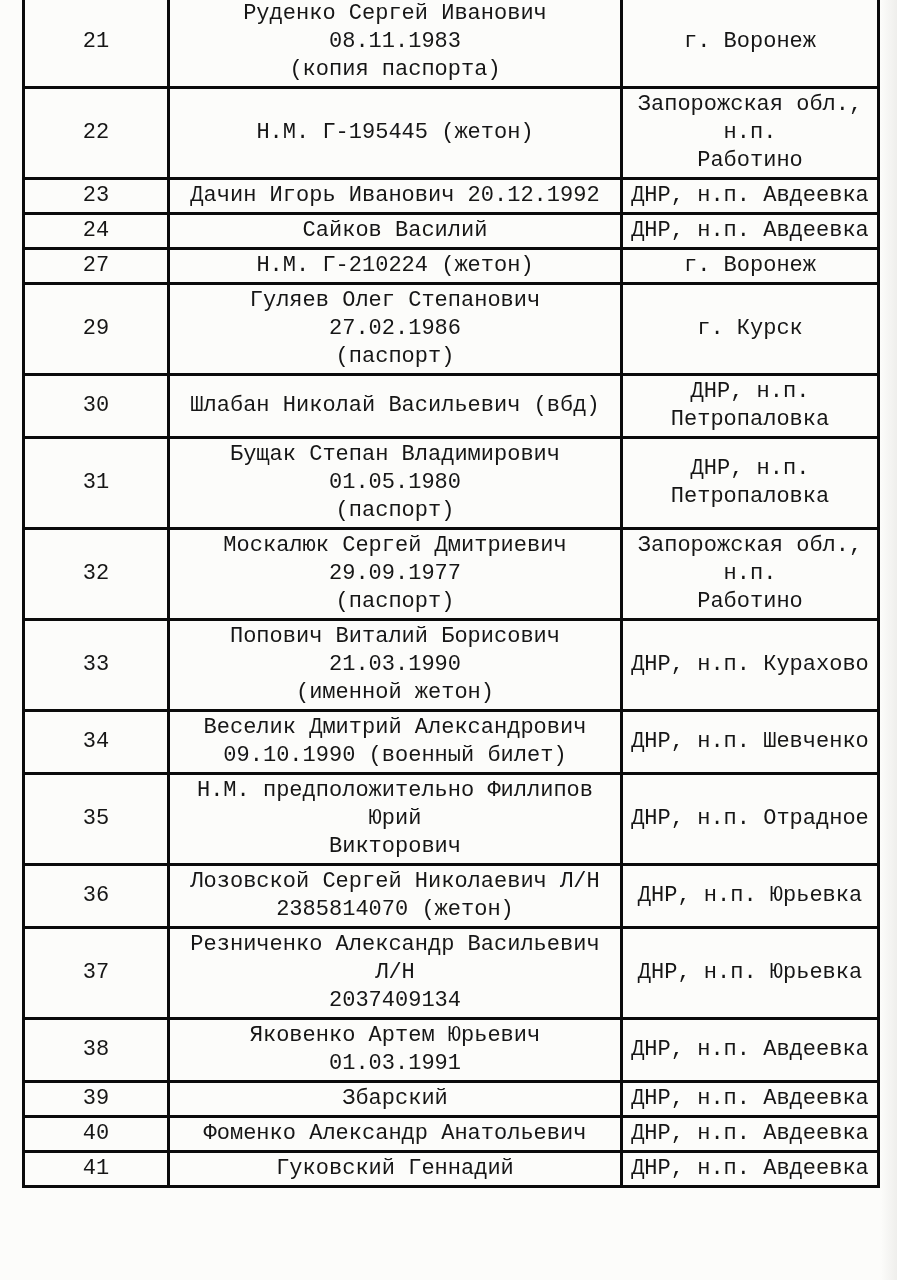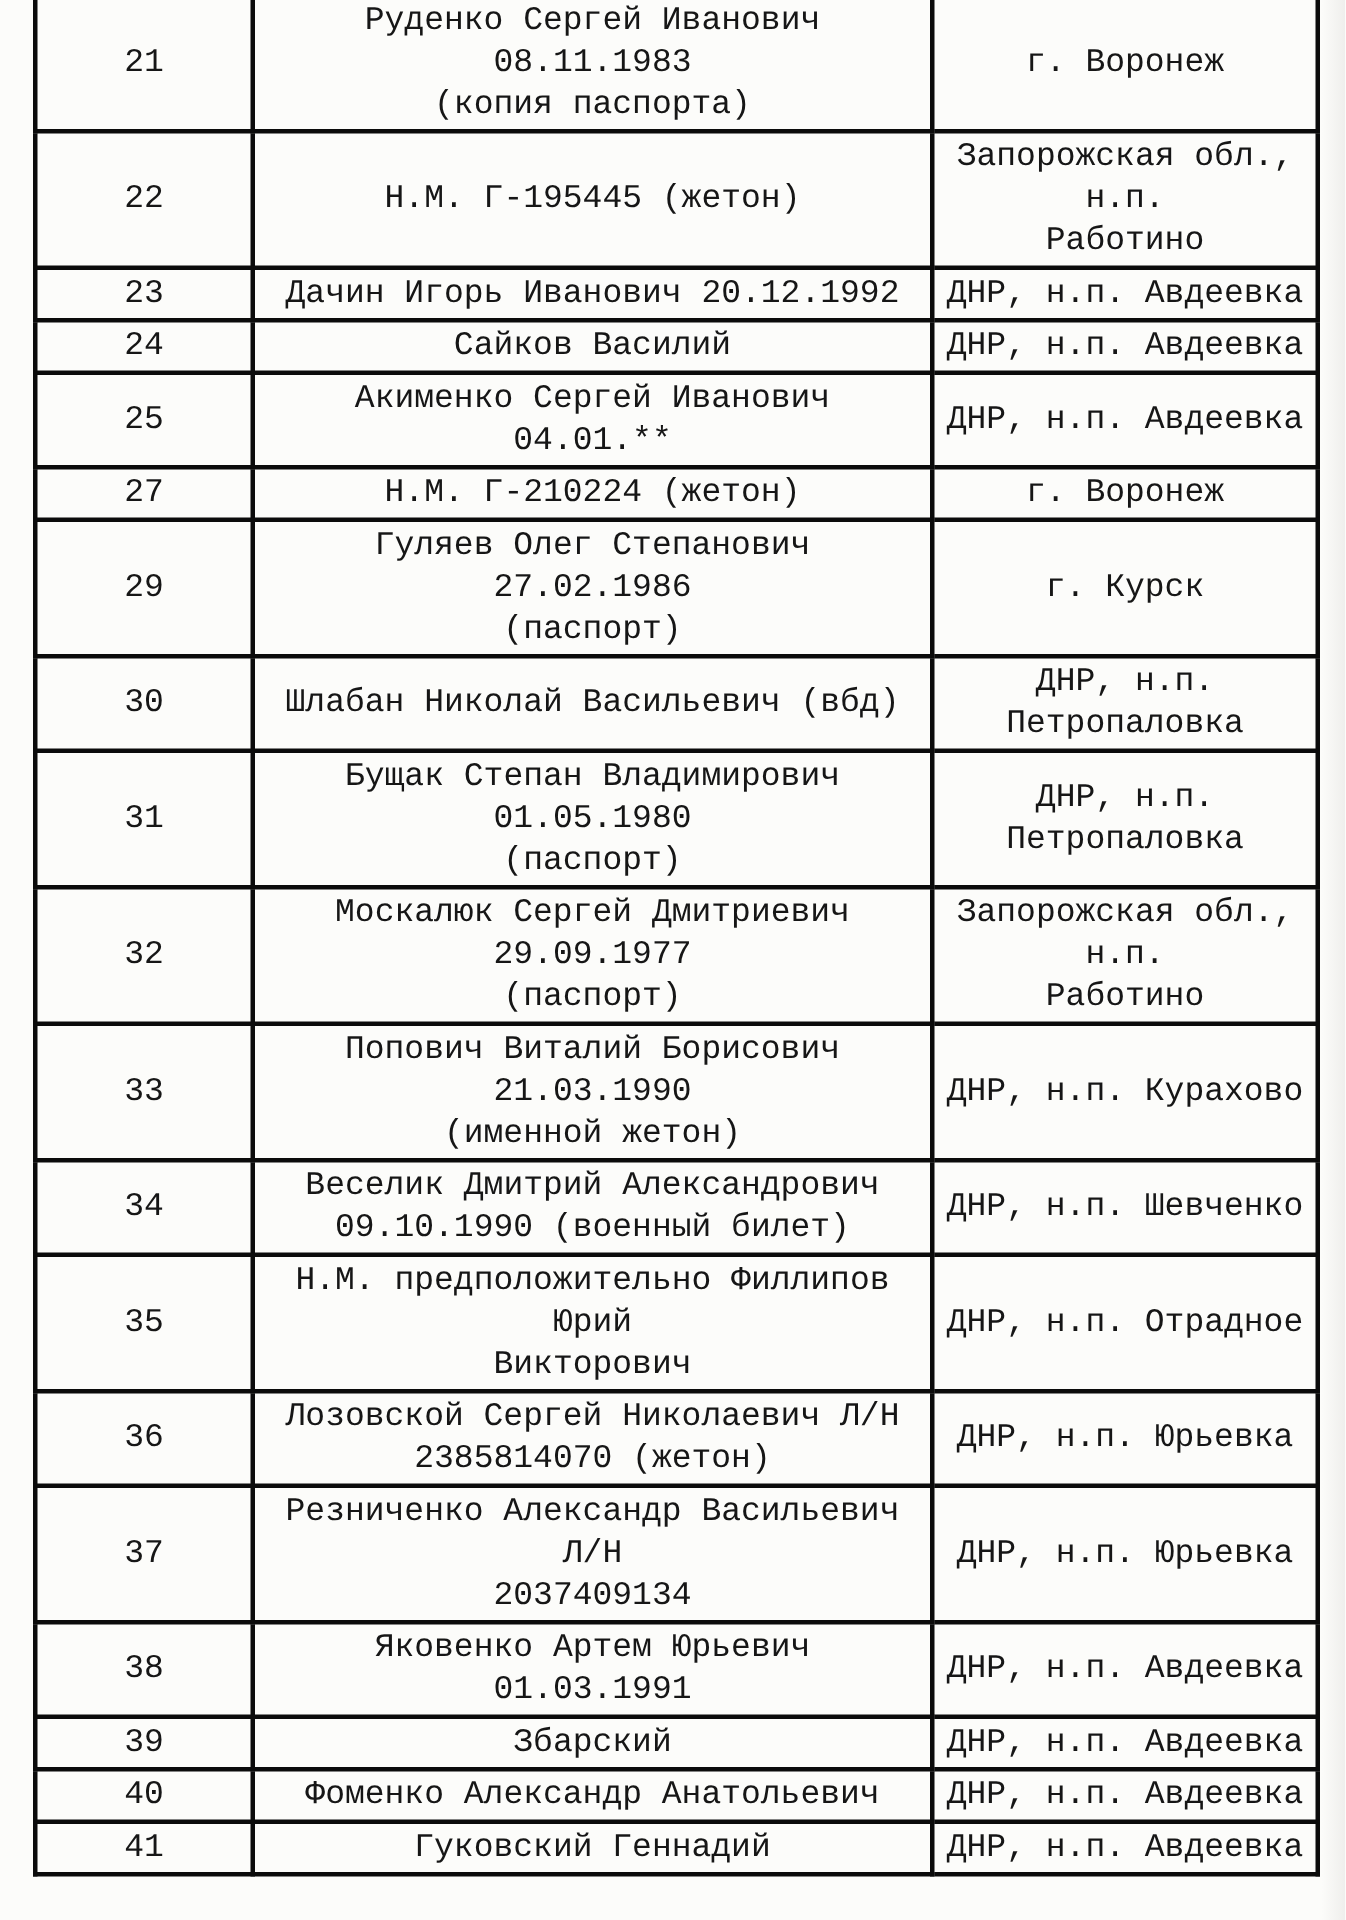--- a/index.html
+++ b/index.html
@@ -71,25 +71,20 @@
 Работино</td>
         </tr>
         <tr>
           <td>23</td>
           <td>Дачин Игорь Иванович 20.12.1992</td>
           <td>ДНР, н.п. Авдеевка</td>
         </tr>
         <tr>
           <td>24</td>
           <td>Сайков Василий</td>
-          <td>ДНР, н.п. Авдеевка</td>
-        </tr>
-        <tr>
-          <td>25</td>
-          <td>Акименко Сергей Иванович 04.01.**</td>
           <td>ДНР, н.п. Авдеевка</td>
         </tr>
         <tr>
           <td>27</td>
           <td>Н.М. Г-210224 (жетон)</td>
           <td>г. Воронеж</td>
         </tr>
         <tr>
           <td>29</td>
           <td>Гуляев Олег Степанович 27.02.1986

